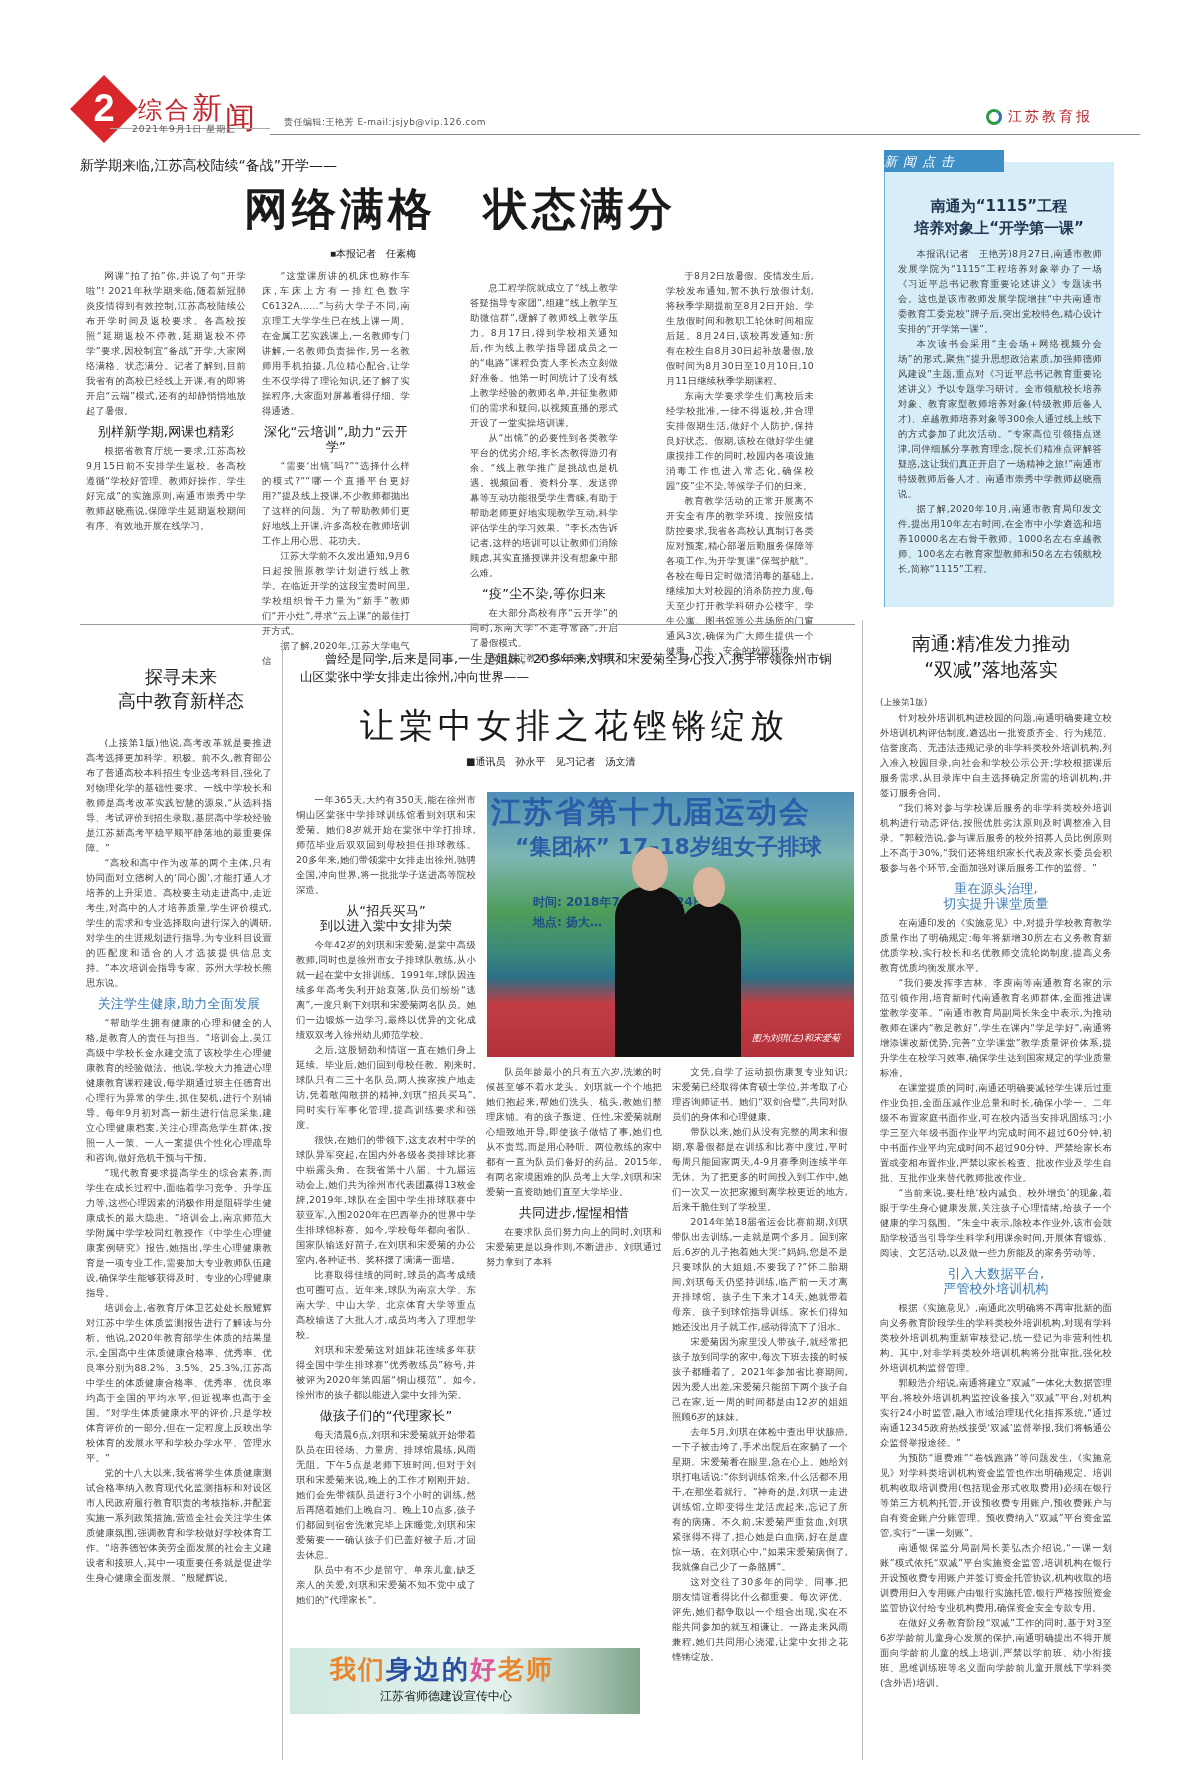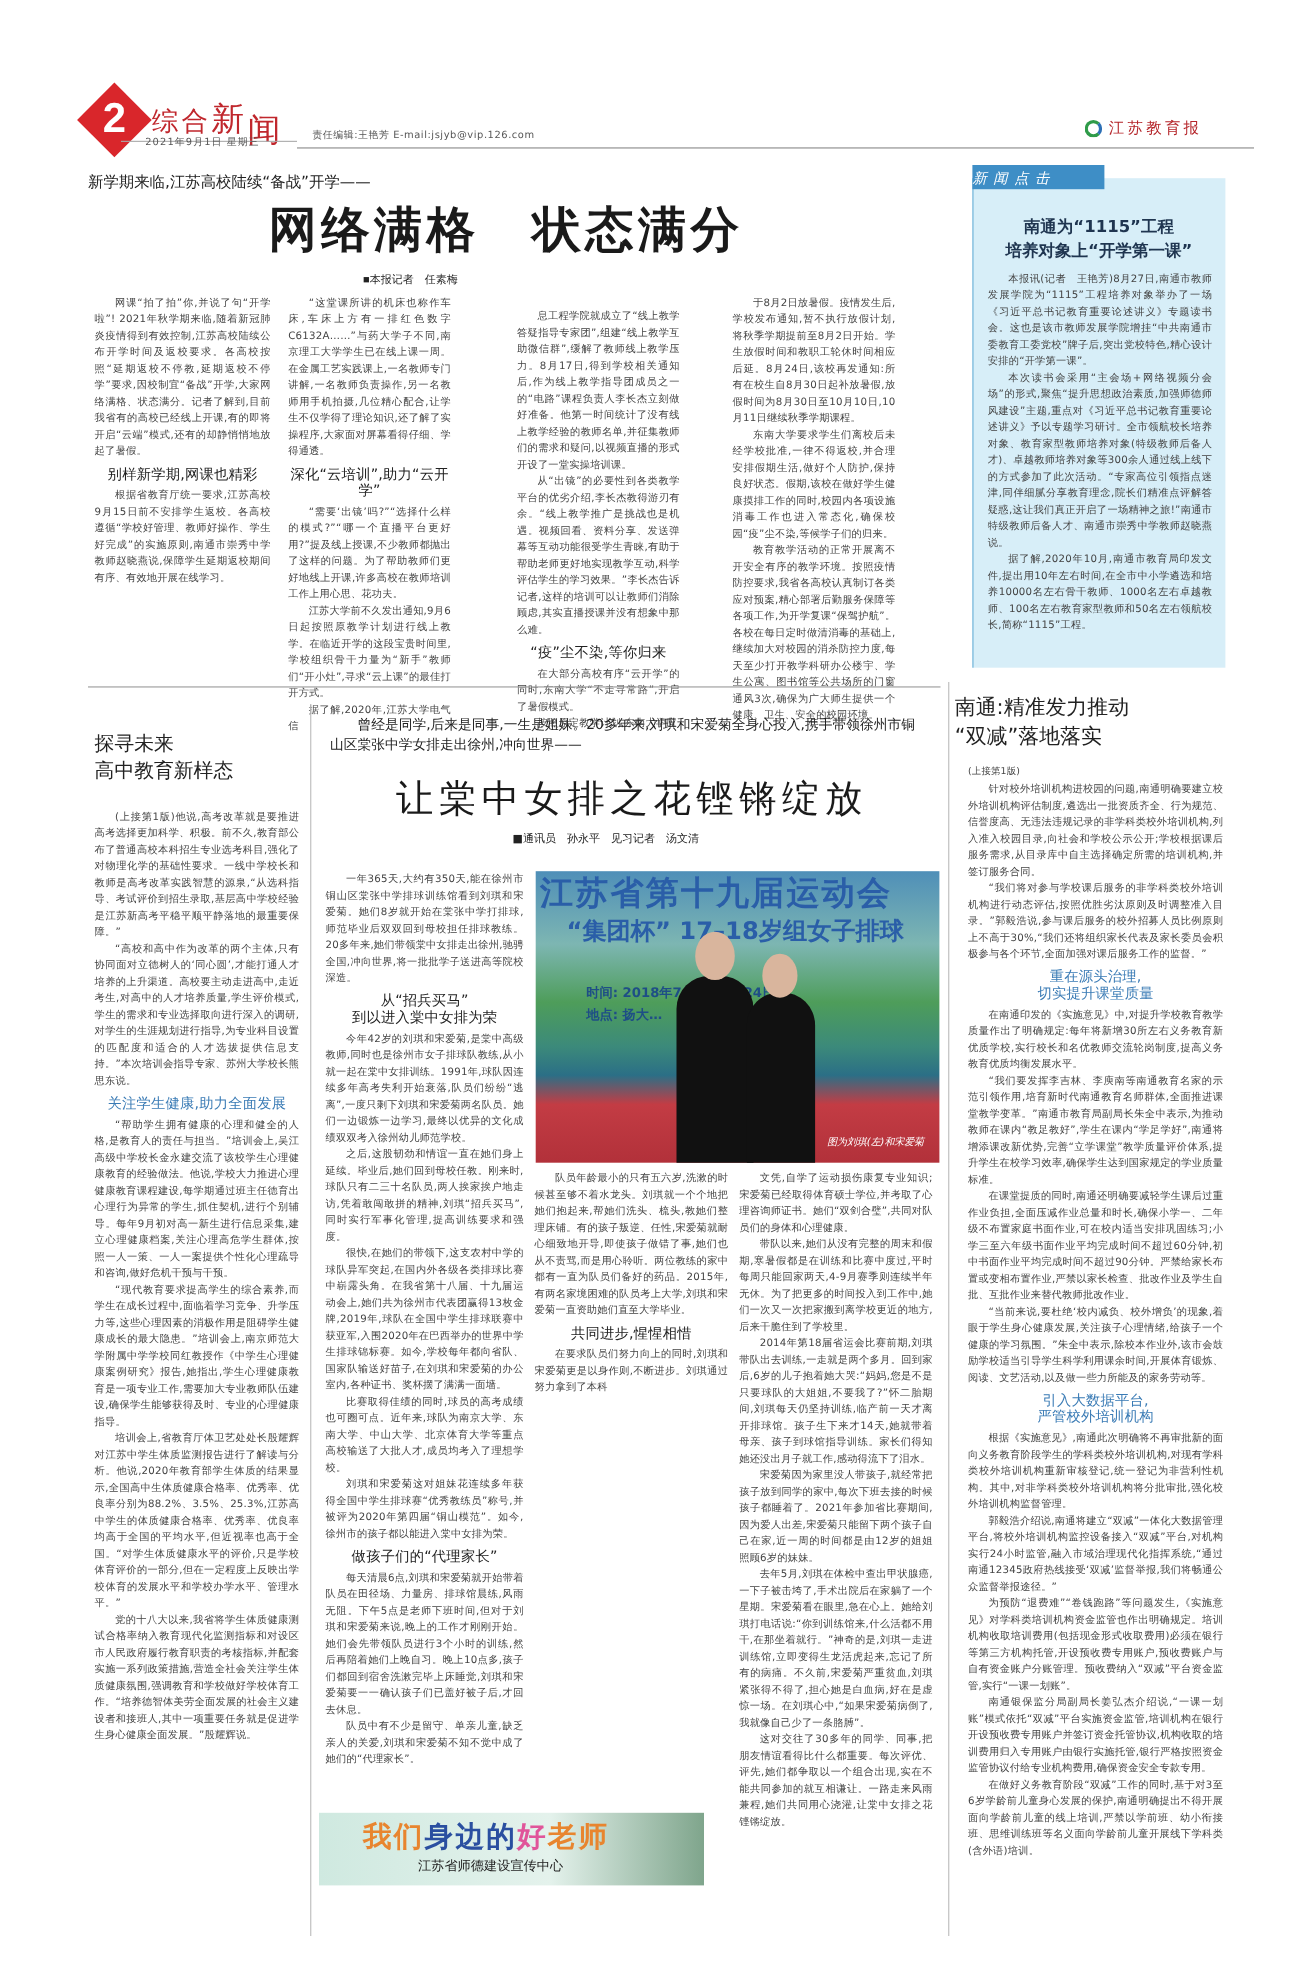--- a/index.html
+++ b/index.html
@@ -40,21 +40,21 @@
   .photo { left: 487px; top: 792px; width: 367px; height: 265px; background: linear-gradient(#4f8fb8 0%, #7db6b2 25%, #4e9d5a 45%, #3c8a7a 60%, #2b6f86 70%, #c33c44 80%, #b2313a 100%); overflow: hidden; }
   .photo-banner1 { position:absolute; left: 4px; top: 0; color:#2a5ea8; font: bold 30px "DejaVu Sans", sans-serif; letter-spacing:2px; }
   .photo-banner2 { position:absolute; left: 4px; top: 40px; color:#2a5ea8; font: bold 22px "DejaVu Sans", sans-serif; margin-left: 24px; }
   .photo-info { position:absolute; left: 46px; top: 100px; color:#1e4e86; font: bold 12px "DejaVu Sans", sans-serif; line-height:20px; }
   .person { position:absolute; background:#111; border-radius: 30px 30px 4px 4px; }
   .head { position:absolute; background:#d9b59d; border-radius:50%; }
   .caption { position:absolute; right: 14px; bottom: 12px; color:#fff; font-size: 9px; font-style: italic; }
   .ad { left: 290px; top: 1648px; width: 350px; height: 66px; background: linear-gradient(90deg,#cfe9e0,#e4f2ec 60%,#7fa58c); }
   .ad-title { position:absolute; left: 40px; top: 4px; font: bold 26px "DejaVu Sans", sans-serif; letter-spacing: 2px; }
   .ad-sub { position:absolute; left: 90px; top: 40px; font-size: 12px; color:#222; }
-  .sub-title-lg { font-size: 18px; color:#222; line-height: 24px; }
+  .sub-title-lg { font-size: 18px; color:#222; text-align:center; line-height: 24px; }
 </style>
 </head>
 <body>
 
 <div class="abs page-badge"></div>
 <div class="abs page-num">2</div>
 <div class="abs section-title">
   <span>综合</span><span class="big">新</span><span class="drop">闻</span>
 </div>
 <div class="abs rule-slant"></div>

